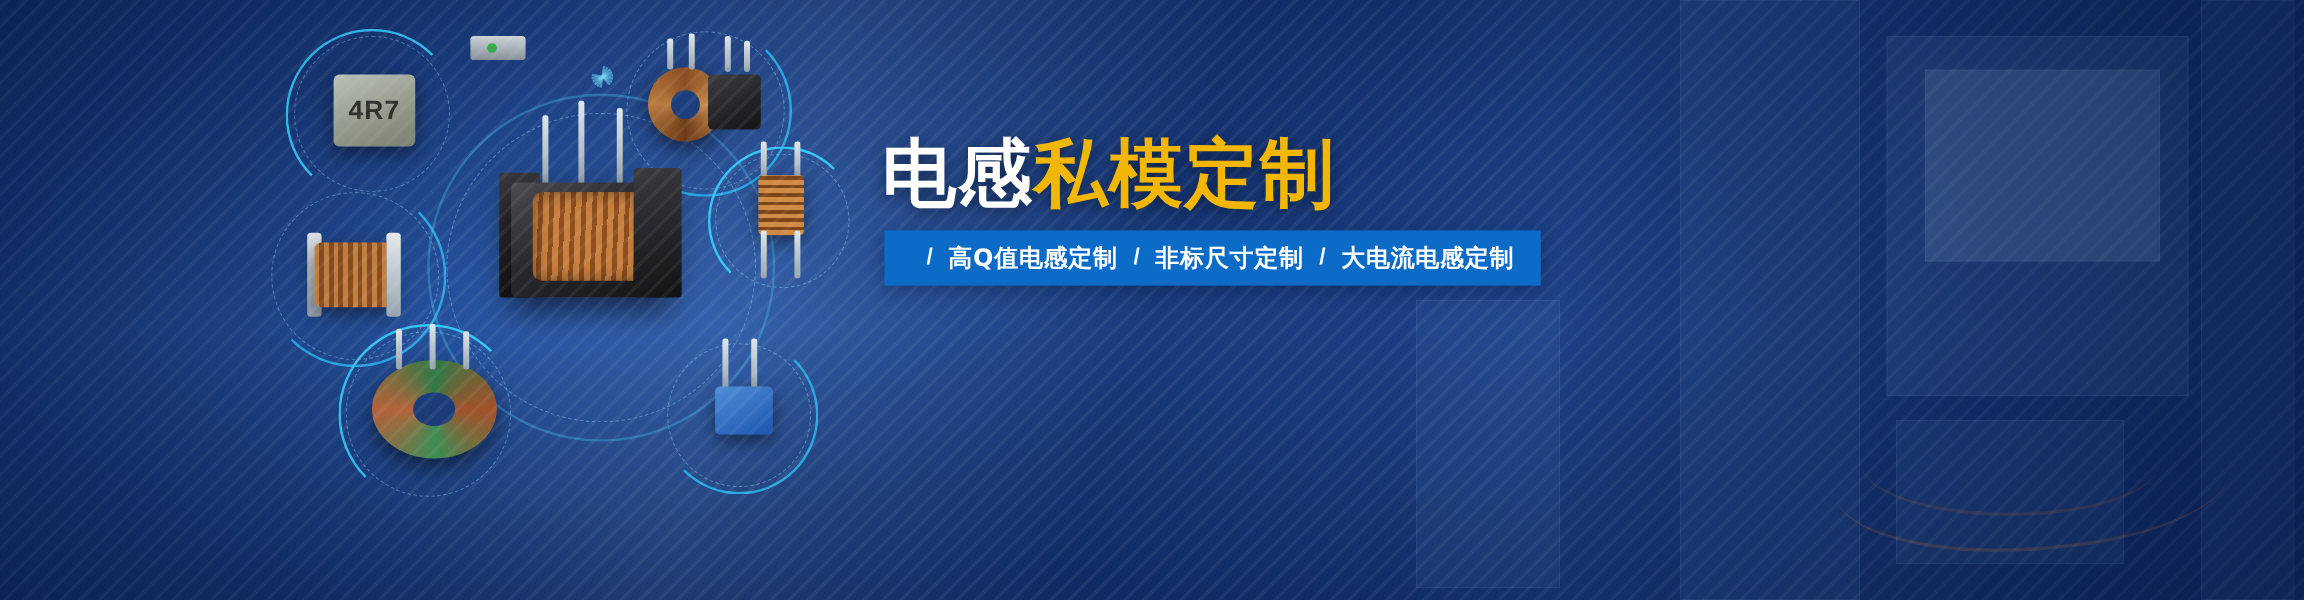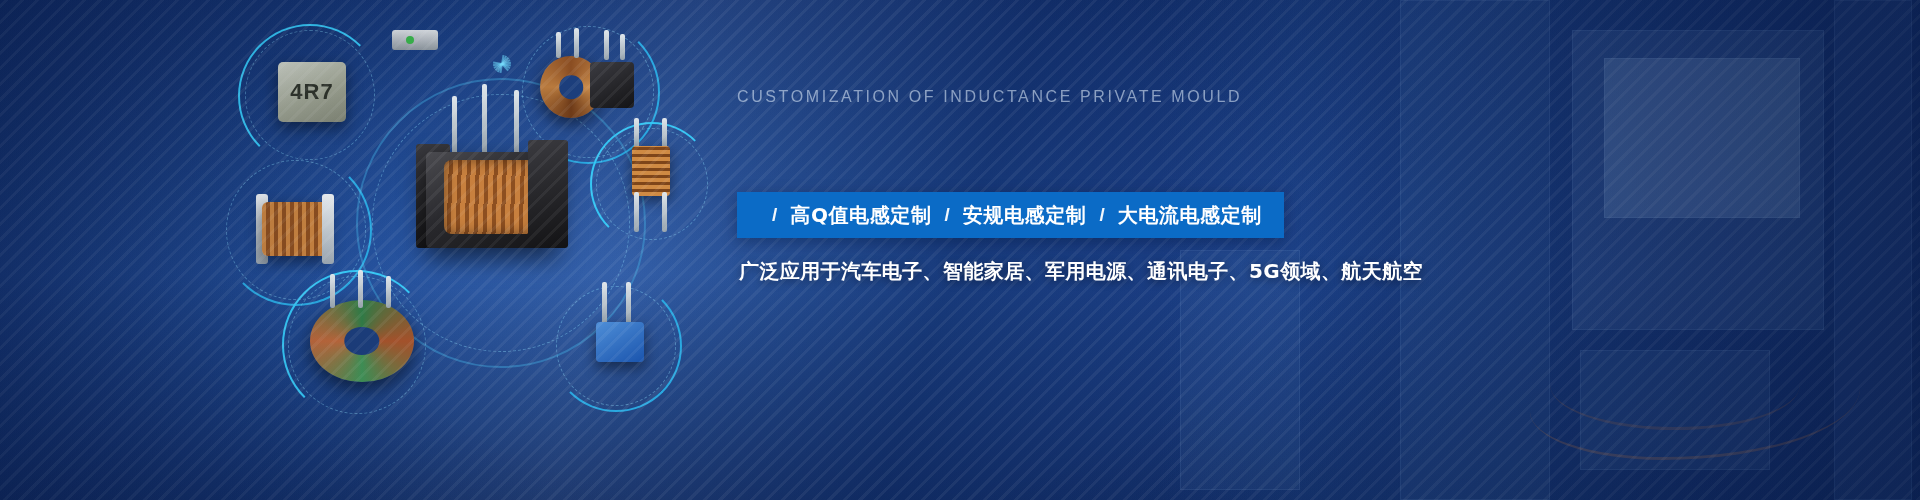--- a/index.html
+++ b/index.html
@@ -360,29 +360,28 @@
       <div class="bc-body"></div>
     </div>
 
   </div>
 
   <div class="hatch"></div>
   <div class="vignette"></div>
 
   <div class="content">
 
-    <div class="eyebrow">CUSTOMIZATION OF INDUCTANCE PRIVATE MOULD</div>
-
+
+    <div class="headline"><span class="hl-white">电感</span><span class="hl-gold">私模定制</span></div>
 
     <div class="servicebar">
       <span class="sb-sep">/</span>
       <span class="sb-item">高Q值电感定制</span>
       <span class="sb-sep">/</span>
-      <span class="sb-item">安规电感定制</span>
+      <span class="sb-item">非标尺寸定制</span>
       <span class="sb-sep">/</span>
       <span class="sb-item">大电流电感定制</span>
     </div>
 
-    <div class="tagline">广泛应用于汽车电子、智能家居、军用电源、通讯电子、5G领域、航天航空</div>
 
   </div>
 
 </div>
 
 </body></html>

